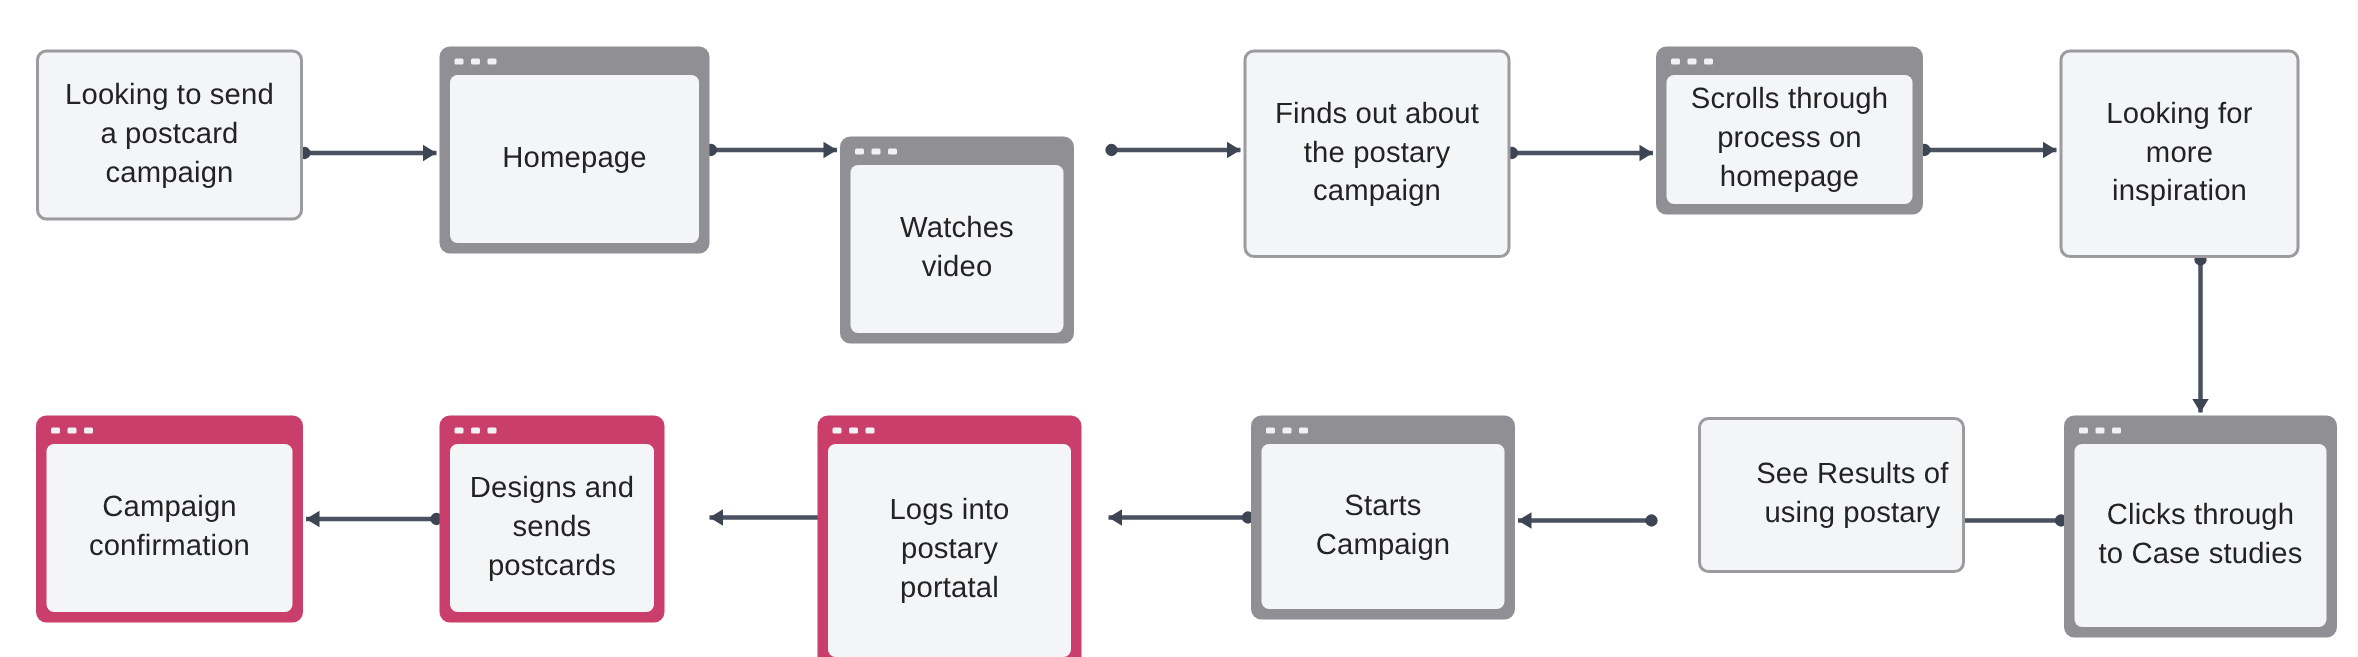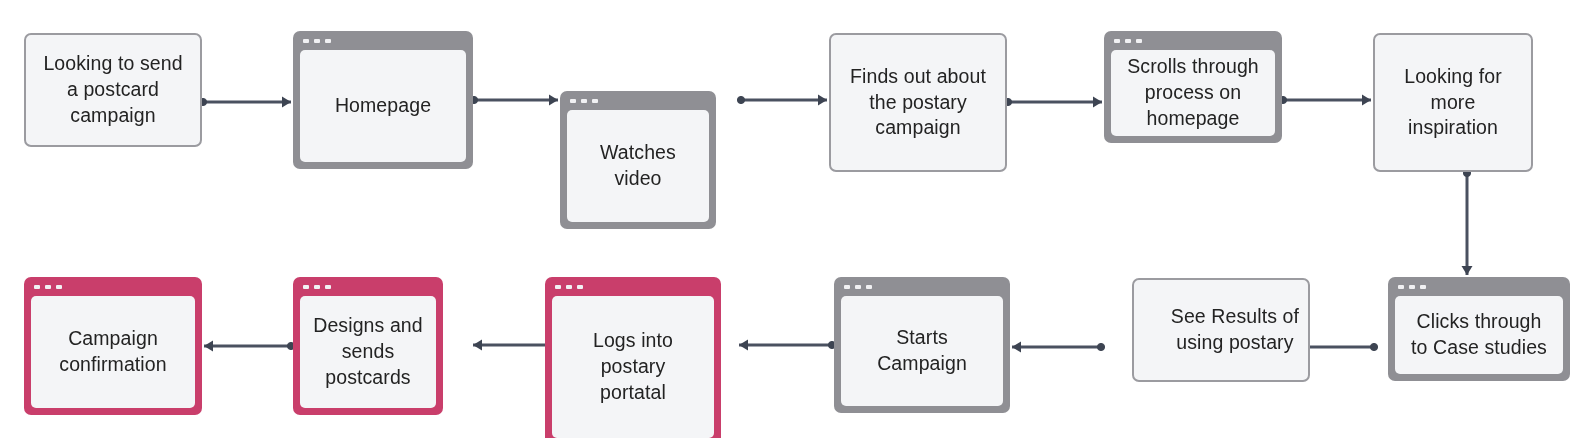--- a/index.html
+++ b/index.html
@@ -202,21 +202,21 @@
         <div class="screen">
           <div class="label">Scrolls through
 process on
 homepage</div>
         </div>
       </div>
       <div class="node plain" style="left: 1373px; top: 33px; width: 160px; height: 139px;">
         <div class="label">Looking for
 more inspiration</div>
       </div>
-      <div class="node window gray" style="left: 1376px; top: 277px; width: 182px; height: 104px; margin-left: 12px;">
+      <div class="node window gray" style="left: 1376px; top: 277px; width: 182px; height: 148px;">
         <div class="titlebar">
           <span class="dot"></span>
           <span class="dot"></span>
           <span class="dot"></span>
         </div>
         <div class="screen">
           <div class="label">Clicks through
 to Case studies</div>
         </div>
       </div>

